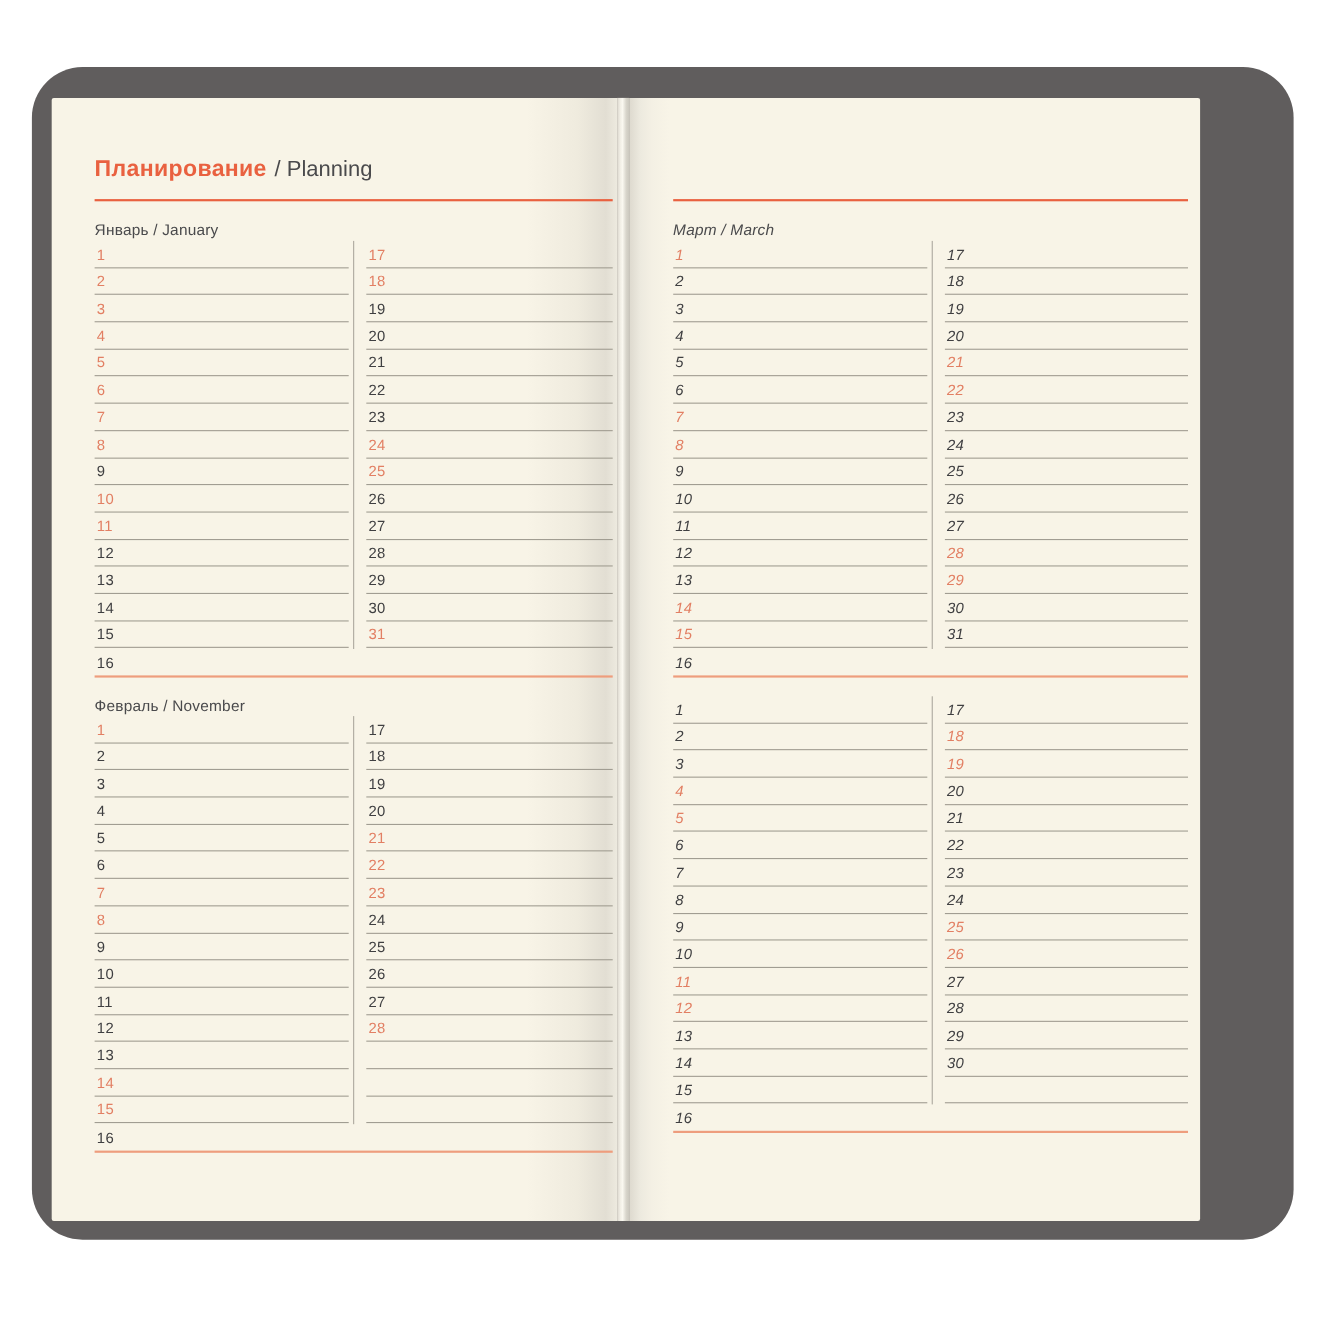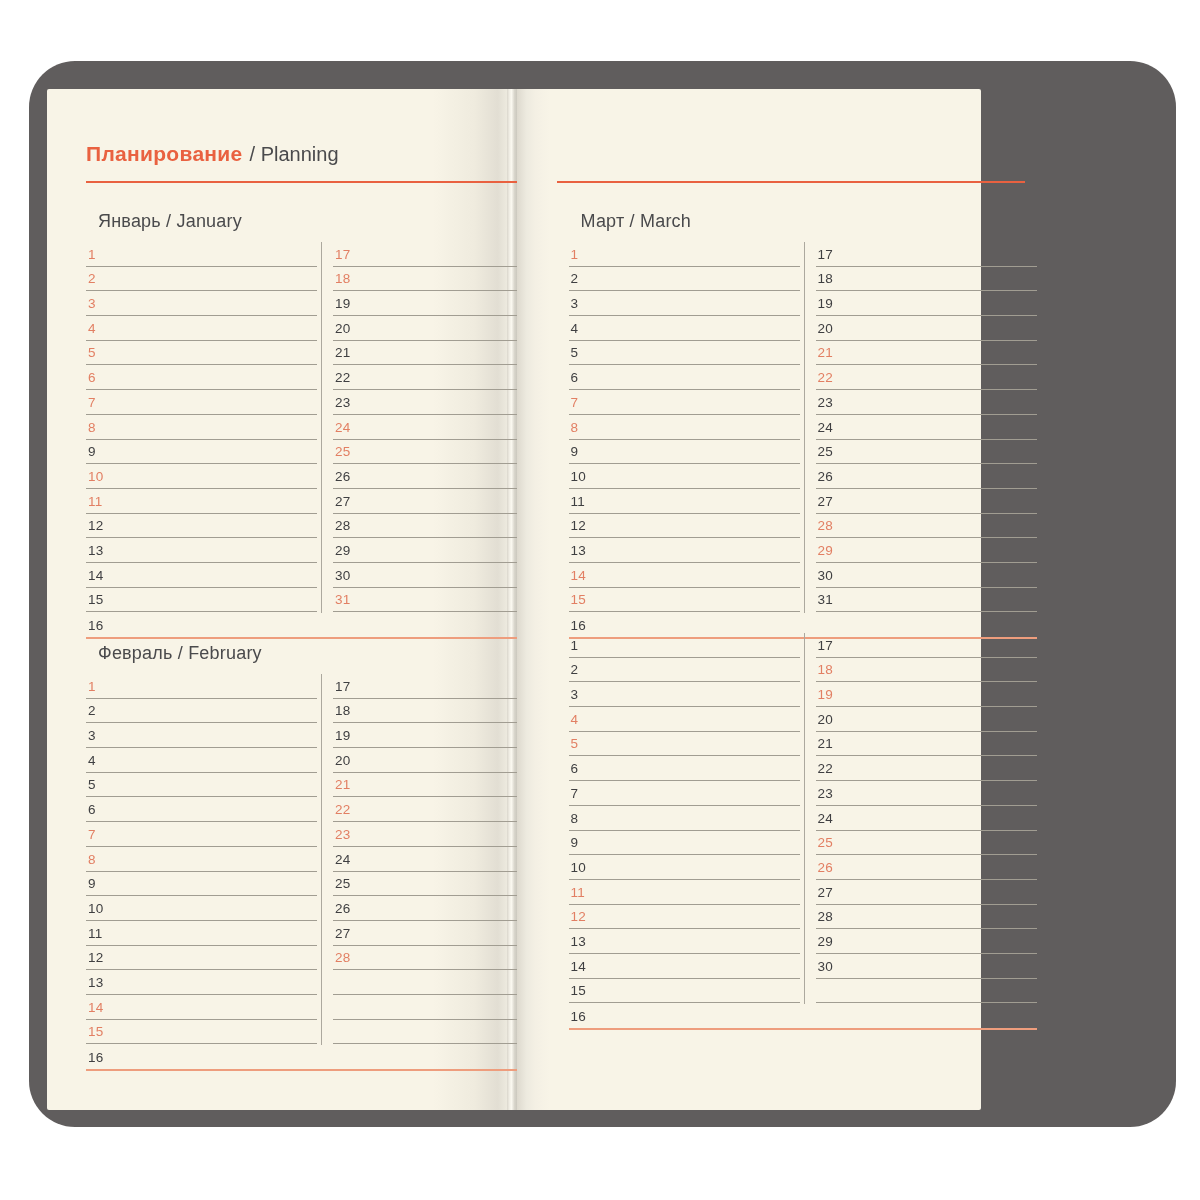--- a/index.html
+++ b/index.html
@@ -18,21 +18,21 @@
   body{
     width:1200px;height:1200px;position:relative;overflow:hidden;
     background:var(--bg-white);
     font-family:"Liberation Sans", sans-serif;
   }
   .cover{
     position:absolute;left:29px;top:61px;width:1147px;height:1066px;
     background:var(--cover-gray);border-radius:46px;
   }
   .spread{
-    position:absolute;left:18px;top:28px;width:934px;height:1021px;
+    position:absolute;left:18px;top:28px;width:1044px;height:1021px;
     display:flex;
   }
   .page{position:relative;height:100%;}
   .page-left{
     width:547px;border-radius:2px 0 0 2px;
     background:linear-gradient(90deg,var(--page-cream) 0%,var(--page-cream) 84%,#EFEBDE 93%,#E2DED3 98%,#EDEADF 100%);
   }
   .gutter{
     width:11px;height:100%;
     background:linear-gradient(90deg,#DAD6CC 0%,#F1EEE5 25%,#FAF8F0 45%,#D8D5CB 75%,#CBC8BE 100%);
@@ -45,25 +45,25 @@
     position:absolute;left:39px;top:53px;display:flex;align-items:baseline;gap:7px;white-space:nowrap;
   }
   .title-ru{font-size:21px;font-weight:bold;color:var(--accent);letter-spacing:.3px;}
   .title-en{font-size:20px;color:var(--text-gray);}
   .top-rule{position:absolute;top:92px;height:2px;background:var(--accent);}
   .page-left .top-rule{left:39px;width:471px;}
   .page-right .top-rule{left:40px;width:468px;}
 
   .month{position:absolute;}
   .page-left  .month{left:39px;width:471px;}
-  .page-right .month{left:52px;width:468px;}
+  .page-right .month{left:40px;width:468px;font-style:italic;}
   .m-top{top:111px;}
   .m-bottom{top:543px;}
   .month-title{
-    margin:12px;font-size:18px;font-weight:normal;color:var(--text-gray);
+    margin:0;font-size:14px;font-weight:normal;color:var(--text-gray);
     line-height:18px;letter-spacing:.2px;
   }
   .month-grid{
     display:flex;margin-top:1px;
     border-bottom:2px solid var(--accent-light);
   }
   .col{display:flex;flex-direction:column;}
   .col-left{width:231px;}
   .col-right{flex:1;}
   .divider{
@@ -192,21 +192,21 @@
     <span class="day orange">31</span>
   </div>
               <div class="row">
     
   </div>
             </div>
         </div>
       </section>
 
       <section class="month m-bottom">
-        <h2 class="month-title">Февраль / February</h2>
+        <h2 class="month-title">Февраль / November</h2>
         <div class="month-grid">
           <div class="col col-left">
               <div class="row ruled">
     <span class="day orange">1</span>
   </div>
               <div class="row ruled">
     <span class="day">2</span>
   </div>
               <div class="row ruled">
     <span class="day">3</span>

